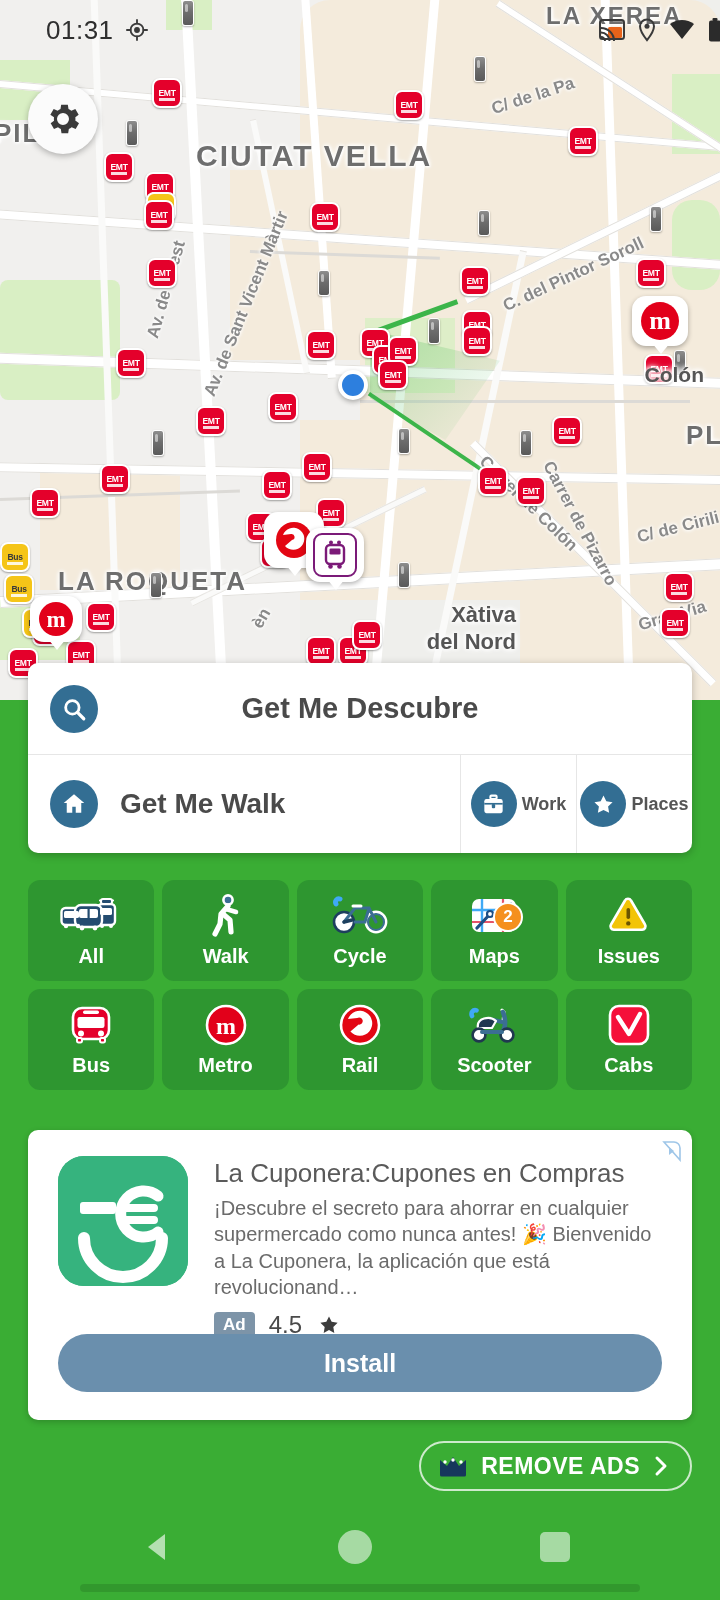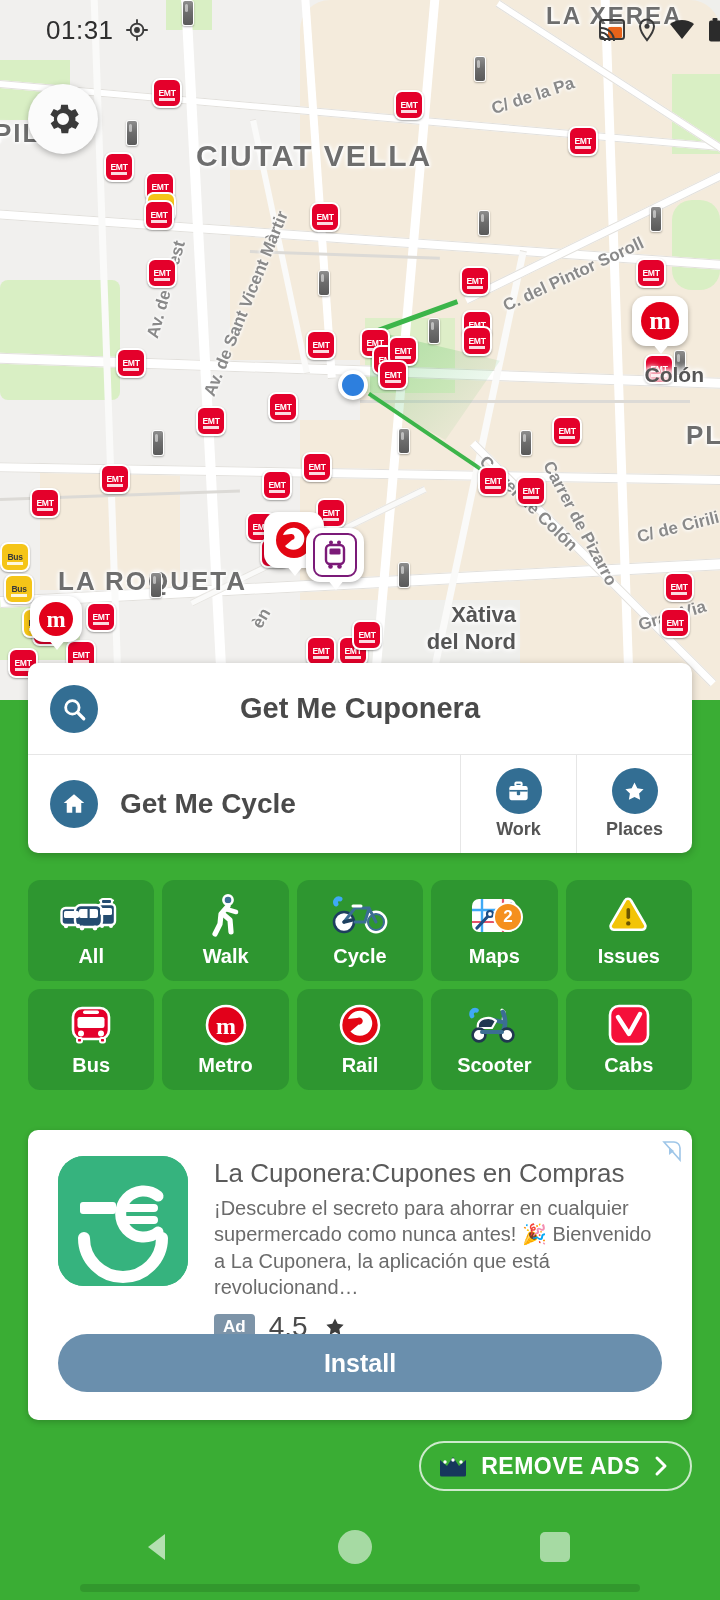--- a/index.html
+++ b/index.html
@@ -154,21 +154,21 @@
     flex: 1; text-align: center; font-size: 29px; font-weight: 700;
     color: #4A4A4A; margin-right: 48px;
   }
   .row-home { display: flex; height: 98px; align-items: stretch; }
   .home-left {
     flex: 1; display: flex; align-items: center; gap: 22px; padding: 0 22px;
   }
   .home-label { font-size: 28px; font-weight: 700; color: #4A4A4A; }
   .quick-cell {
     width: 116px; border-left: 1px solid #E6E6E6;
-    display: flex; flex-direction: column; align-items: center;
+    display: flex; flex-direction: row; align-items: center;
     justify-content: center; gap: 5px;
   }
   .quick-cell .circ-btn { width: 46px; height: 46px; }
   .quick-label { font-size: 18px; font-weight: 700; color: #555; }
 
   
   .modes {
     position: absolute; left: 28px; top: 880px; width: 664px;
     display: grid; grid-template-columns: repeat(5, 1fr);
     gap: 8px; z-index: 25;
@@ -203,21 +203,21 @@
   .ad-title {
     font-size: 26px; color: #5A5A5A; white-space: nowrap;
     overflow: hidden; text-overflow: ellipsis; margin-bottom: 6px;
   }
   .ad-desc { font-size: 20px; color: #6B6B6B; line-height: 1.32; }
   .ad-meta { display: flex; align-items: center; gap: 14px; margin-top: 10px; }
   .ad-badge {
     background: #7D94A8; color: #fff; font-size: 17px; font-weight: 700;
     padding: 3px 9px; border-radius: 4px;
   }
-  .ad-rating { font-size: 28px; color: #4A4A4A; display: flex; align-items: center; gap: 16px; }
+  .ad-rating { font-size: 24px; color: #4A4A4A; display: flex; align-items: center; gap: 16px; }
   .ad-choices { position: absolute; top: 10px; right: 10px; }
   .install-btn {
     position: absolute; left: 30px; right: 30px; bottom: 28px; height: 58px;
     background: #6A8FAD; border-radius: 30px; color: #fff;
     font-size: 25px; font-weight: 700;
     display: flex; align-items: center; justify-content: center;
   }
 
   
   .remove-ads {
@@ -590,30 +590,30 @@
   <div class="sheet"></div>
 
   <div class="search-card">
     <div class="row-search">
       <div class="circ-btn">
         <svg width="26" height="26" viewBox="0 0 24 24">
           <circle cx="10.5" cy="10.5" r="6.2" fill="none" stroke="#fff" stroke-width="2.6"></circle>
           <path d="M15.2 15.2L21 21" stroke="#fff" stroke-width="3" stroke-linecap="round"></path>
         </svg>
       </div>
-      <div class="search-title">Get Me Cuponera</div>
+      <div class="search-title">Get Me Descubre</div>
     </div>
     <div class="row-home">
       <div class="home-left">
         <div class="circ-btn">
           <svg width="26" height="26" viewBox="0 0 24 24">
             <path fill="#fff" d="M12 3L2.5 11h2.8v9h5.1v-5.4h3.2V20h5.1v-9h2.8z"></path>
           </svg>
         </div>
-        <div class="home-label">Get Me Cycle</div>
+        <div class="home-label">Get Me Walk</div>
       </div>
       <div class="quick-cell">
         <div class="circ-btn">
           <svg width="25" height="25" viewBox="0 0 24 24">
             <rect x="9" y="3.5" width="6" height="3.2" rx="1" fill="none" stroke="#fff" stroke-width="2"></rect>
             <rect x="3.2" y="6.8" width="17.6" height="13.5" rx="2" fill="#fff"></rect>
             <rect x="10.4" y="11.6" width="3.2" height="4" rx="1" fill="#336E93"></rect>
             <rect x="3.2" y="10.5" width="17.6" height="1.6" fill="#336E93"></rect>
           </svg>
         </div>

